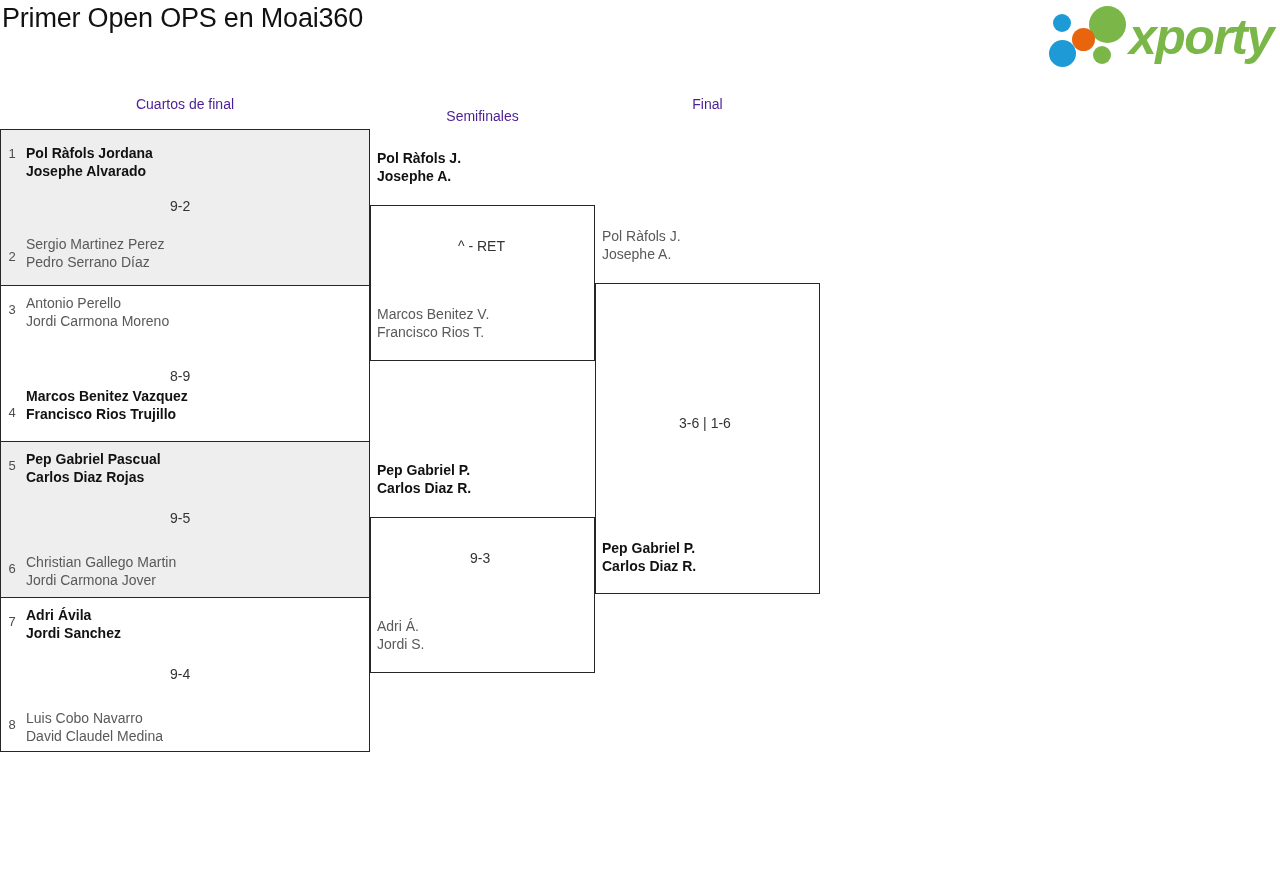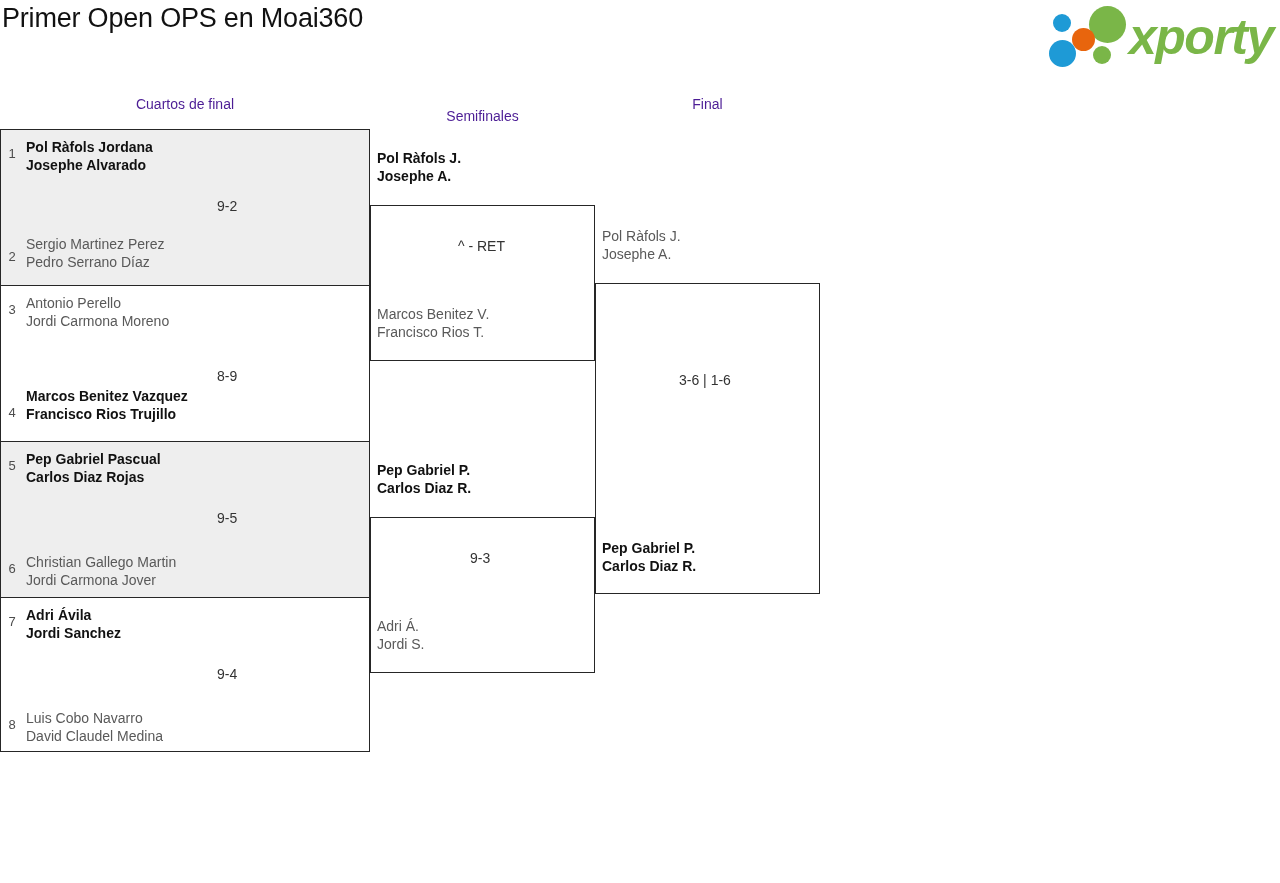--- a/index.html
+++ b/index.html
@@ -132,21 +132,21 @@
     position: absolute;
     font-size: 14px;
     color: #333333;
     white-space: nowrap;
   }
 
   
   .qf-pair-top  { left: 26px; }
   .qf-pair-bot  { left: 26px; }
   .qf-seed      { left: 0px; width: 24px; }
-  .qf-score     { left: 170px; margin-left: 47px; }
+  .qf-score     { left: 170px; }
 </style>
 </head>
 <body>
 
 <div id="page">
 
   <div class="page-header">
     <div class="title-block">
       <div class="title-line">Primer Open OPS en Moai360</div>
     </div>
@@ -168,21 +168,21 @@
   <div class="round-header rh-f">Final</div>
 
   <div class="bracket">
 
     <div class="qf-block qf-1 shaded"></div>
     <div class="qf-block qf-2 plain"></div>
     <div class="qf-block qf-3 shaded"></div>
     <div class="qf-block qf-4 plain last"></div>
 
     <div class="seed qf-seed" style="top:146px">1</div>
-    <div class="pair winner qf-pair-top" style="top:138px">
+    <div class="pair winner qf-pair-top" style="top:144px">
       <span class="nm">Pol Ràfols Jordana</span>
       <span class="nm">Josephe Alvarado</span>
     </div>
     <div class="score qf-score" style="top:198px">9-2</div>
     <div class="seed qf-seed" style="top:249px">2</div>
     <div class="pair loser qf-pair-bot" style="top:235px">
       <span class="nm">Sergio Martinez Perez</span>
       <span class="nm">Pedro Serrano Díaz</span>
     </div>
 
@@ -244,20 +244,20 @@
       <span class="nm">Adri Á.</span>
       <span class="nm">Jordi S.</span>
     </div>
 
     <div class="rbox fin"></div>
 
     <div class="pair loser" style="left:602px; top:227px">
       <span class="nm">Pol Ràfols J.</span>
       <span class="nm">Josephe A.</span>
     </div>
-    <div class="score" style="left:679px; top:372px">3-6 | 1-6</div>
+    <div class="score" style="left:679px; top:415px">3-6 | 1-6</div>
     <div class="pair winner" style="left:602px; top:539px">
       <span class="nm">Pep Gabriel P.</span>
       <span class="nm">Carlos Diaz R.</span>
     </div>
 
   </div>
 </div>
 
 </body></html>

